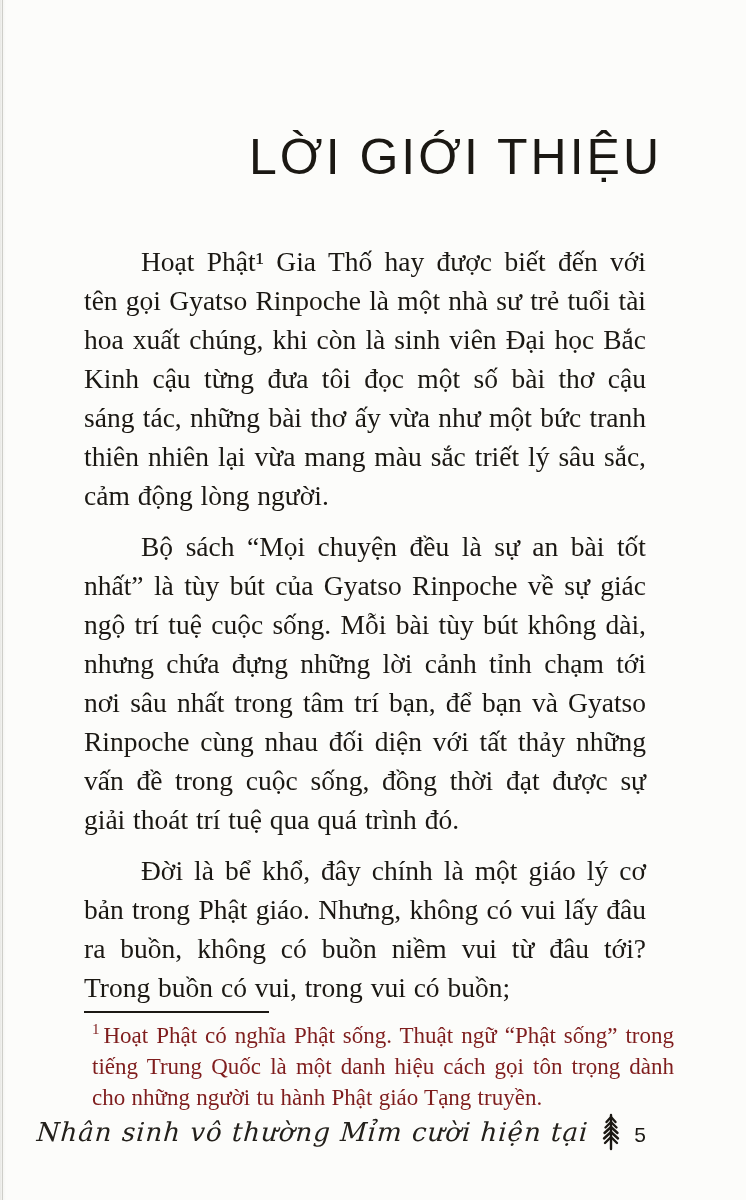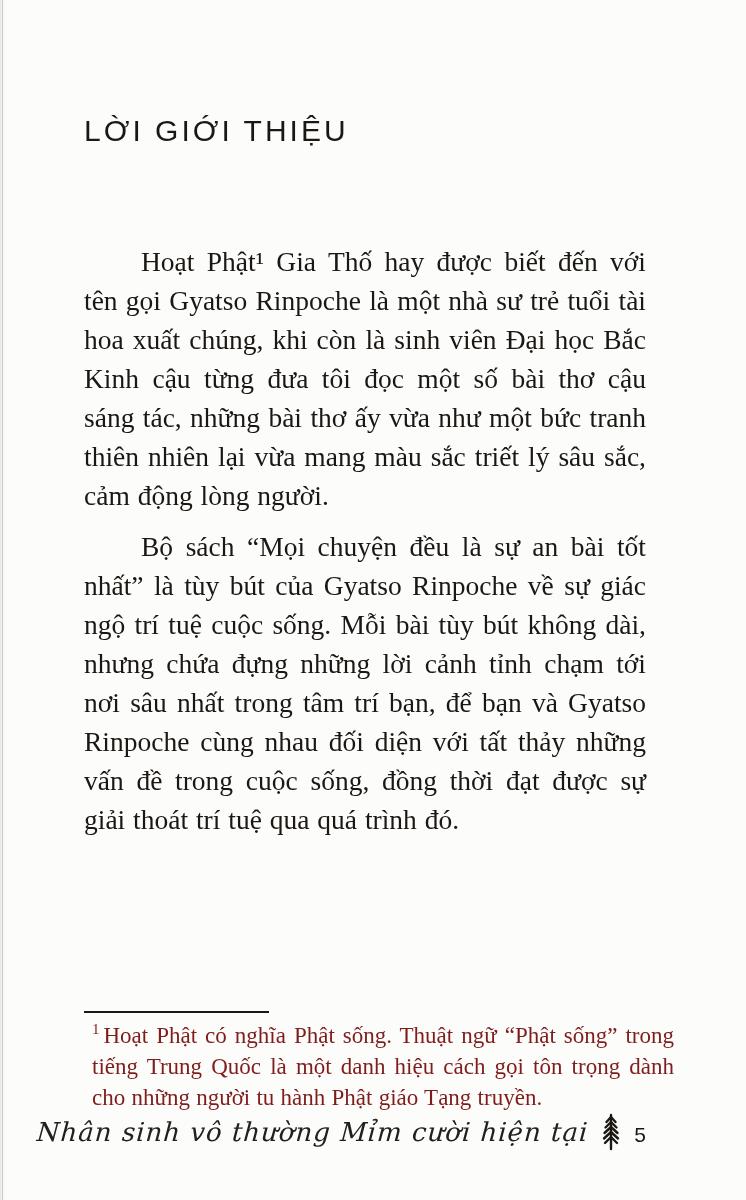--- a/index.html
+++ b/index.html
@@ -27,23 +27,23 @@
     left: 2px; top: 0; bottom: 0;
     width: 1px;
     background: rgba(160,160,150,.45);
   }
 
   .chapter-title {
     position: absolute;
     left: 84px;
     width: 578px;
     top: 94px;
-    text-align: left;
+    text-align: right;
     font-family: "Liberation Sans", sans-serif;
-    font-size: 30px;
+    font-size: 50px;
     font-weight: 400;
     letter-spacing: 3px;
     color: #1b1813;
     white-space: nowrap;
   }
 
   .body-text {
     position: absolute;
     left: 84px;
     top: 242px;
@@ -127,20 +127,21 @@
 <div>
 
   <div class="scan-edge"></div>
   <div class="scan-edge-line"></div>
 
   <h1 class="chapter-title">LỜI GIỚI THIỆU</h1>
 
   <div class="body-text">
     <p>Hoạt Phật¹ Gia Thố hay được biết đến với tên gọi Gyatso Rinpoche là một nhà sư trẻ tuổi tài hoa xuất chúng, khi còn là sinh viên Đại học Bắc Kinh cậu từng đưa tôi đọc một số bài thơ cậu sáng tác, những bài thơ ấy vừa như một bức tranh thiên nhiên lại vừa mang màu sắc triết lý sâu sắc, cảm động lòng người.</p>
     <p>Bộ sách “Mọi chuyện đều là sự an bài tốt nhất” là tùy bút của Gyatso Rinpoche về sự giác ngộ trí tuệ cuộc sống. Mỗi bài tùy bút không dài, nhưng chứa đựng những lời cảnh tỉnh chạm tới nơi sâu nhất trong tâm trí bạn, để bạn và Gyatso Rinpoche cùng nhau đối diện với tất thảy những vấn đề trong cuộc sống, đồng thời đạt được sự giải thoát trí tuệ qua quá trình đó.</p>
+    <p>Đời là bể khổ, đây chính là một giáo lý cơ bản trong Phật giáo. Nhưng, không có vui lấy đâu ra buồn, không có buồn niềm vui từ đâu tới? Trong buồn có vui, trong vui có buồn;</p>
   </div>
 
   <div class="footnote-separator"></div>
 
   <div class="footnote">
     <sup>1</sup><span>Hoạt Phật có nghĩa Phật sống. Thuật ngữ “Phật sống” trong tiếng Trung Quốc là một danh hiệu cách gọi tôn trọng dành cho những người tu hành Phật giáo Tạng truyền.</span>
   </div>
 
   <div class="page-footer">
     <span class="footer-tagline">Nhân sinh vô thường Mỉm cười hiện tại</span>

